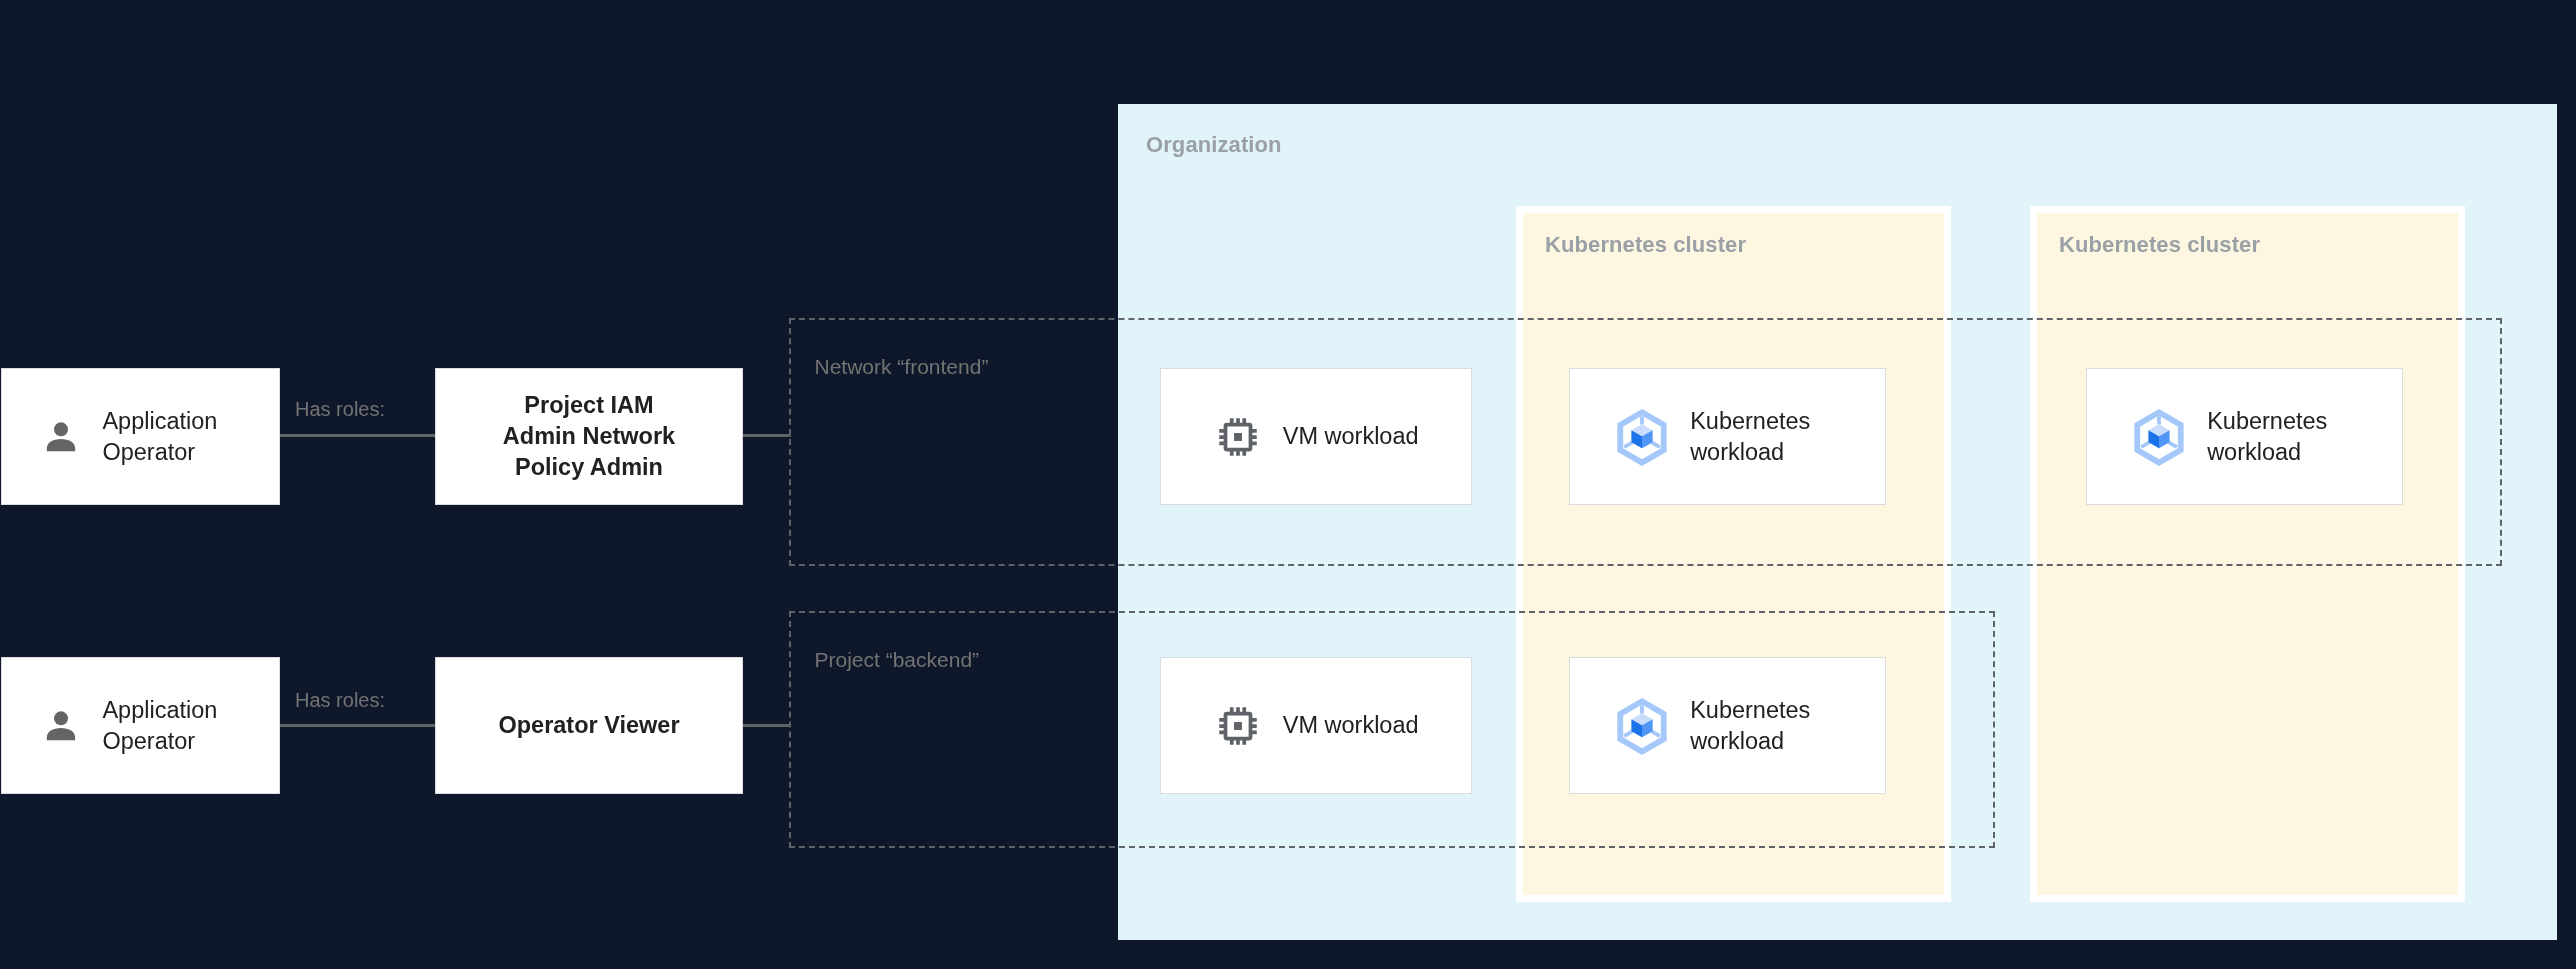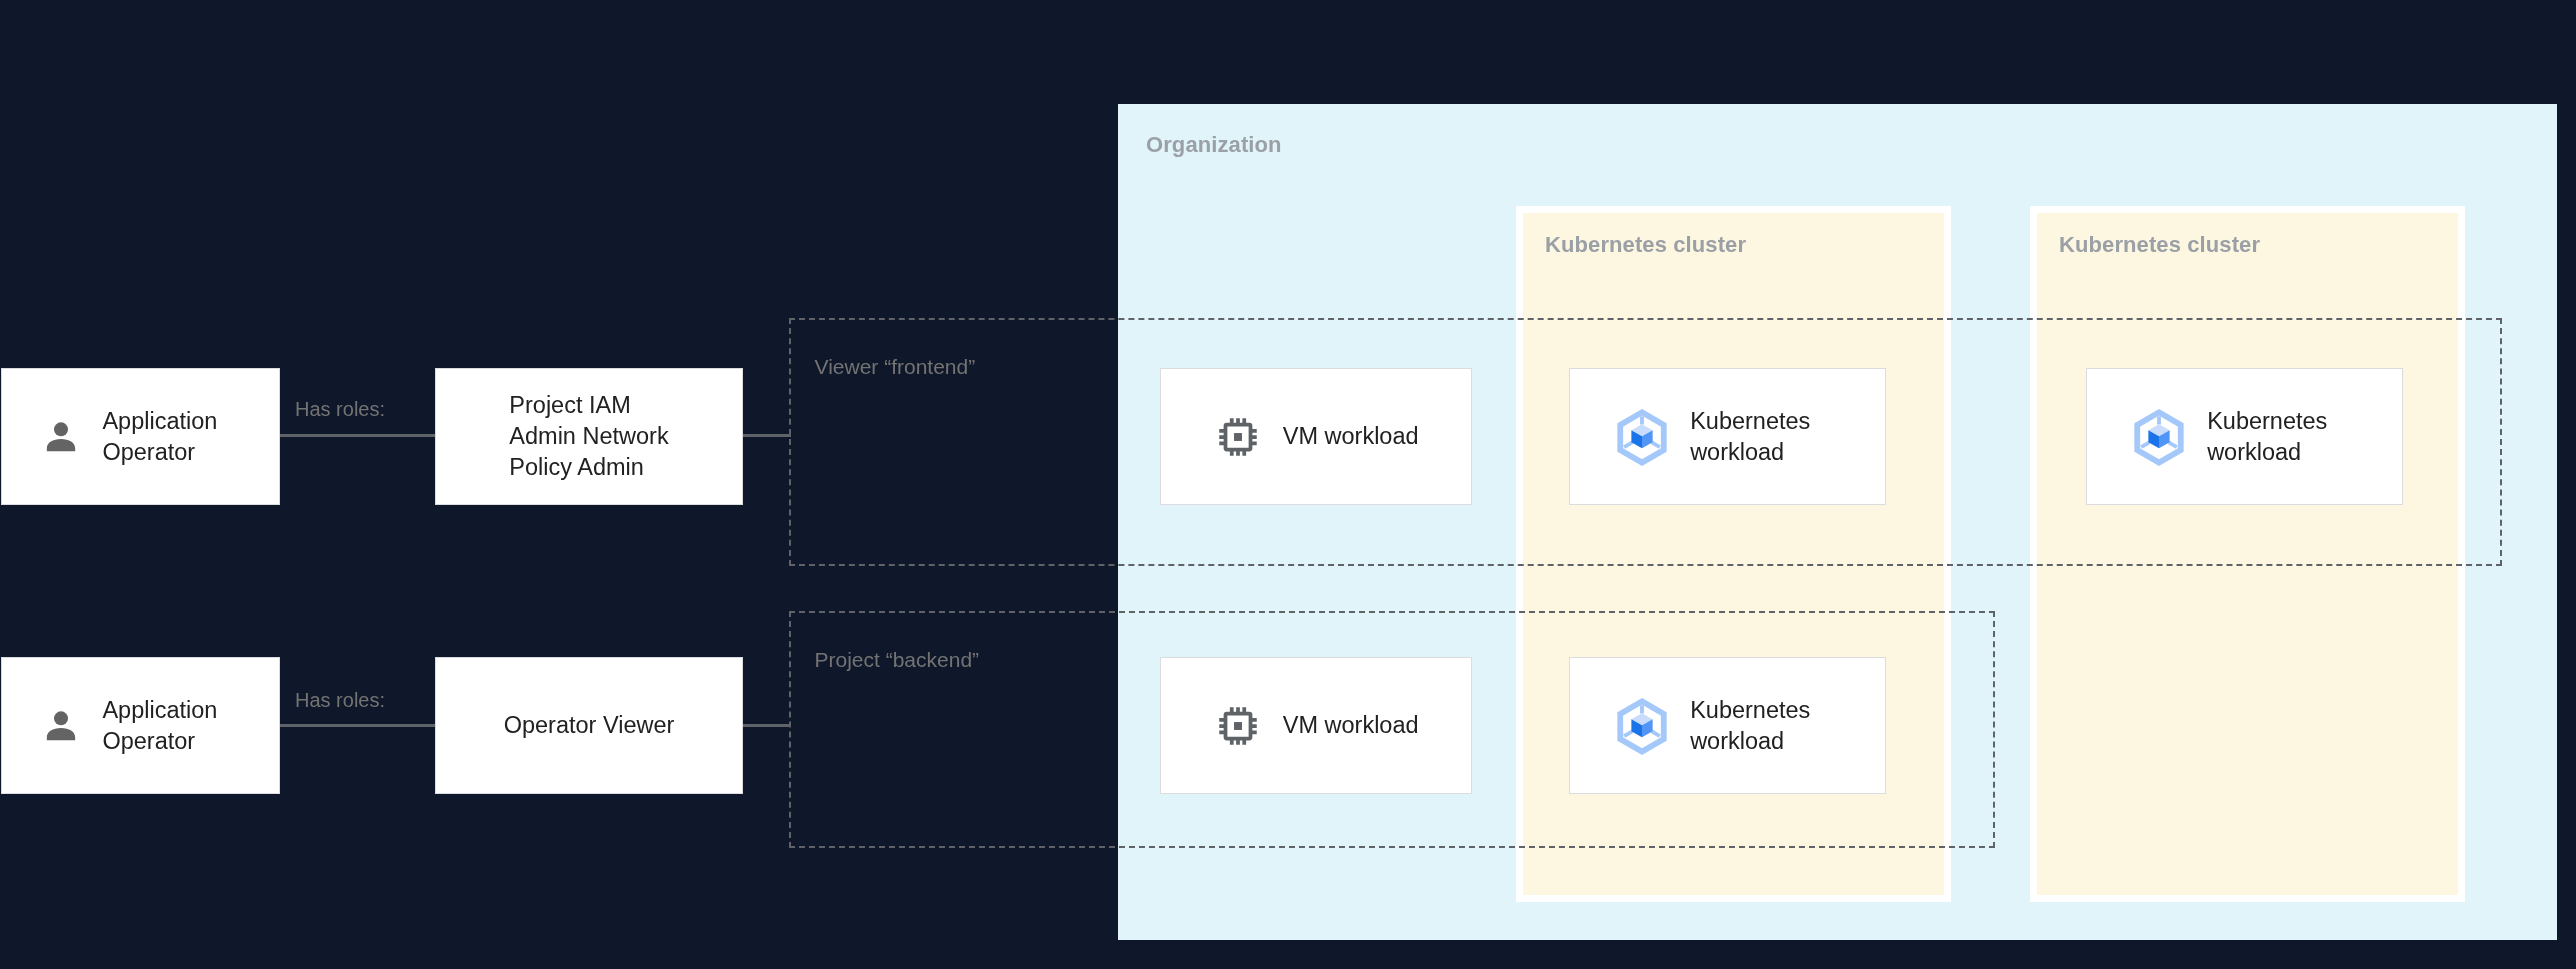--- a/index.html
+++ b/index.html
@@ -75,20 +75,22 @@
   .node .label {
     font-size: 23.5px;
     line-height: 31px;
     color: #212121;
   }
   .actor-node { left: 1.4px; width: 279px; padding-left: 39px; gap: 21px; align-items: center; }
   .actor-node .label { max-width: 159px; }
   .role-node {
     left: 435px; width: 308px;
     justify-content: center;
+    text-align: center;
+    font-weight: bold;
   }
   .role-node .label { white-space: pre-line; }
   .workload-node { justify-content: center; gap: 19.3px; }
   .workload-node .label { text-align: left; max-width: 152px; }
   .row-1 { top: 368px; }
   .row-2 { top: 657px; }
   .vm-node   { left: 1160px; width: 312px; }
   .k8s-c1    { left: 1569px; width: 317px; }
   .k8s-c2    { left: 2086px; width: 317px; }
   .icon { display: inline-flex; flex: none; }
@@ -103,21 +105,21 @@
   </div>
 
   <div class="cluster cluster-1">
     <div class="region-label cluster-label">Kubernetes cluster</div>
   </div>
   <div class="cluster cluster-2">
     <div class="region-label cluster-label">Kubernetes cluster</div>
   </div>
 
   <div class="project project-frontend">
-    <div class="project-label">Viewer “frontend”</div>
+    <div class="project-label">Network “frontend”</div>
   </div>
   <div class="project project-backend">
     <div class="project-label">Project “backend”</div>
   </div>
 
   <div class="connector" style="left:280px; top:434px; width:155px;"></div>
   <div class="connector" style="left:743px; top:434px; width:48px;"></div>
   <div class="rel-label" style="left:281px; top:398px;">Has roles:</div>
 
   <div class="connector" style="left:280px; top:724px; width:155px;"></div>

